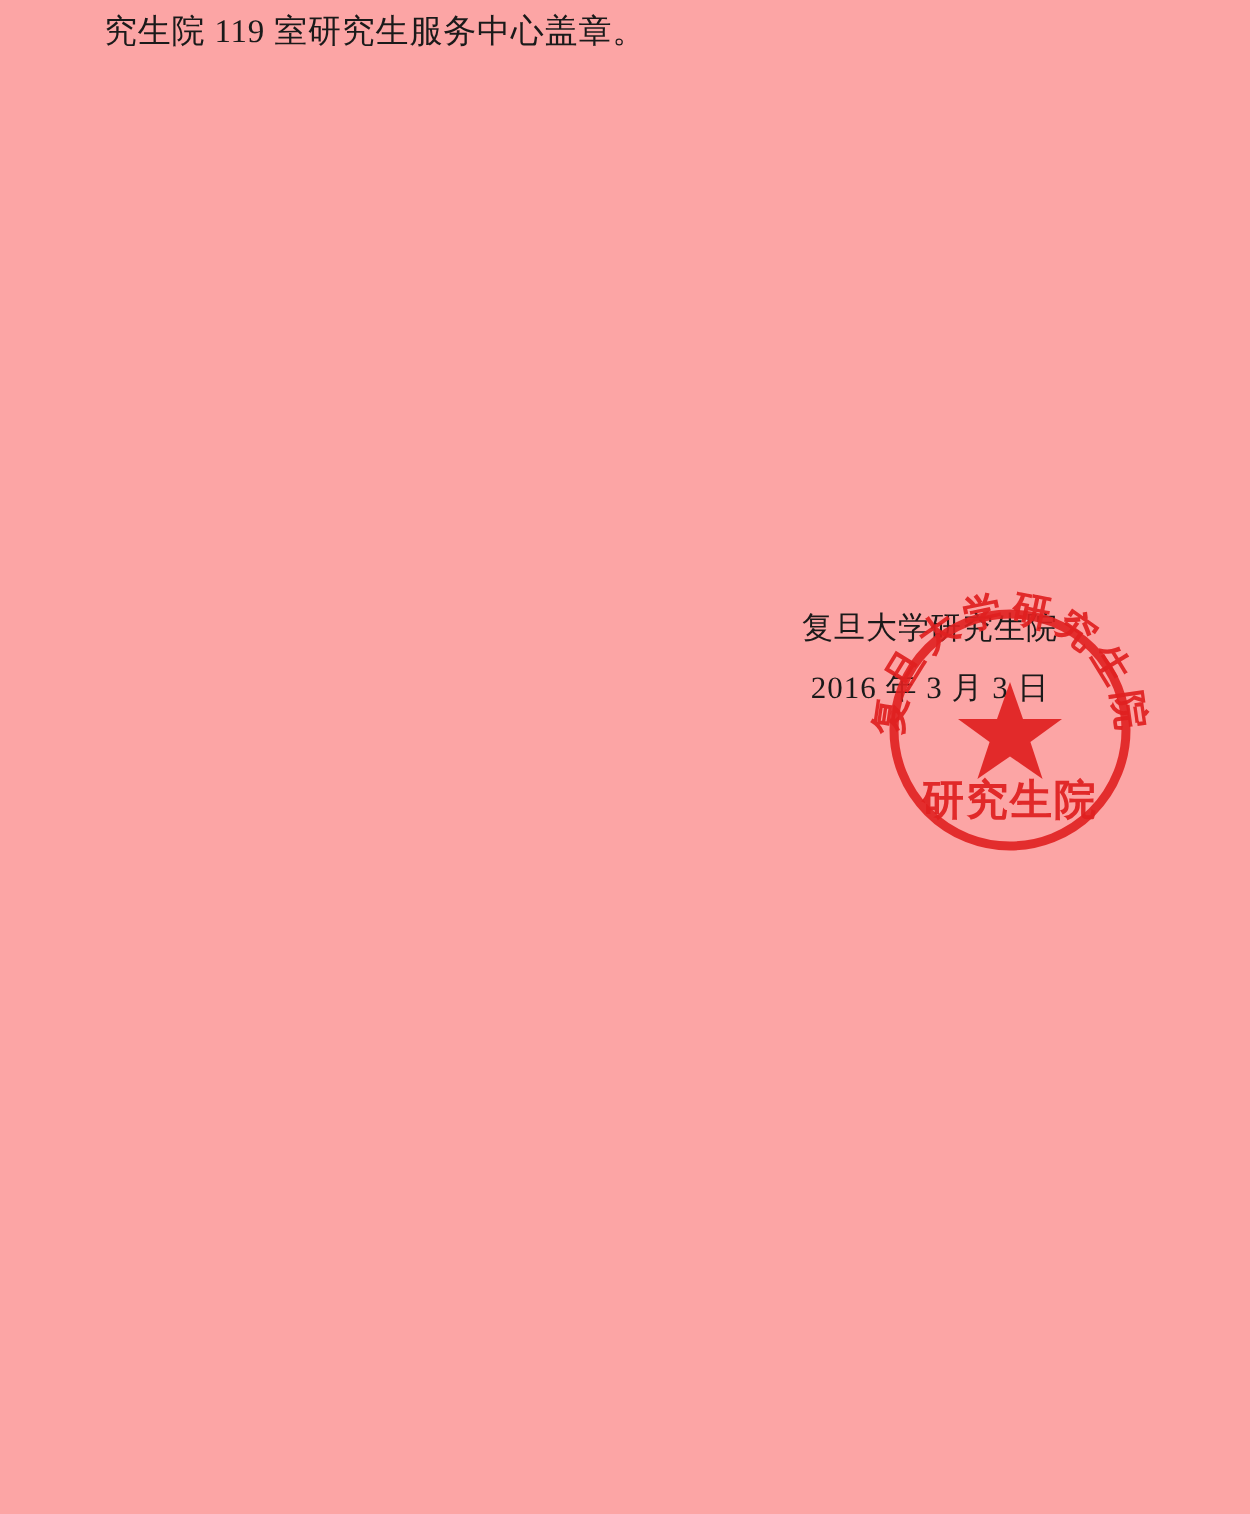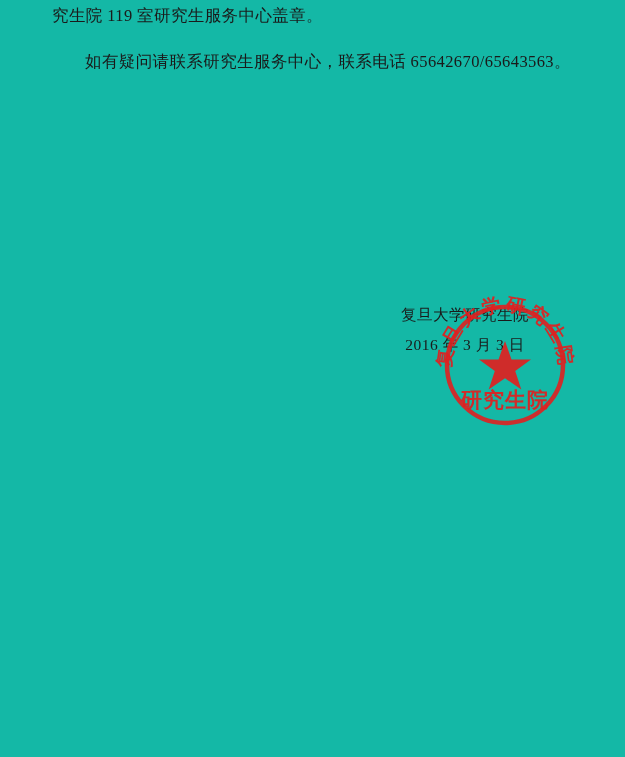--- a/index.html
+++ b/index.html
@@ -12,21 +12,21 @@
     background: #ffffff;
     font-family: "Liberation Serif", "DejaVu Serif", serif;
     color: #1a1a1a;
     position: relative;
     overflow: hidden;
   }
   .page {
     position: relative;
     width: 625px;
     height: 757px;
-    background: #14b8a6;
+    background: #fca5a5;
   }
   .doc-body {
     position: absolute;
     left: 52px;
     top: 0px;
     width: 523px;
   }
   p.para {
     margin: 0 0 14px 0;
     font-size: 16.5px;
@@ -73,21 +73,20 @@
     font-weight: bold;
   }
 </style>
 </head>
 <body>
 
 <div class="page">
 
   <div class="doc-body">
     <p class="para first-line">究生院 119 室研究生服务中心盖章。</p>
-    <p class="para indent">如有疑问请联系研究生服务中心，联系电话 65642670/65643563。</p>
   </div>
 
   <div class="signature-block">
     <span class="sig-line">复旦大学研究生院</span>
     <span class="sig-line">2016 年 3 月 3 日</span>
   </div>
 
   <div class="stamp">
     <svg width="160" height="160" viewBox="0 0 160 160" xmlns="http://www.w3.org/2000/svg">
       <defs>

